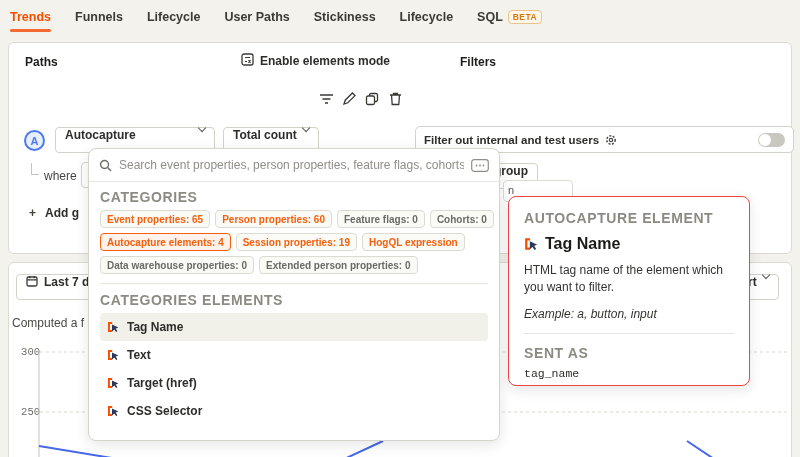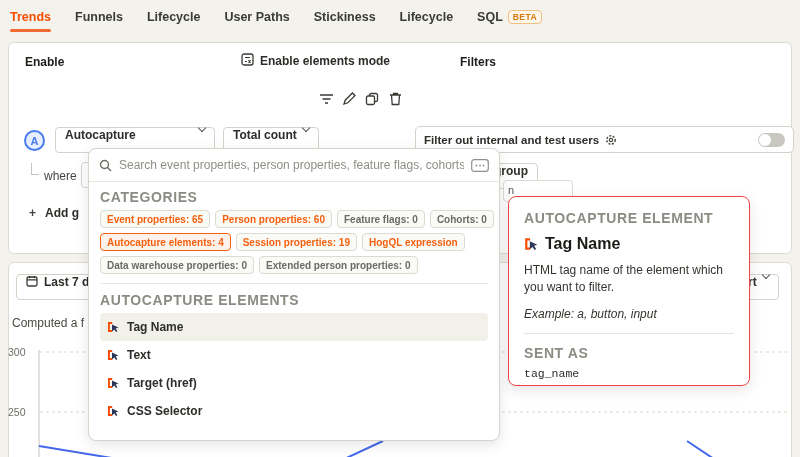--- a/index.html
+++ b/index.html
@@ -63,21 +63,21 @@
   #def-panel { position:absolute; left:508px; top:196px; width:242px; height:190px; background:#fff; border:1px solid #ef4444;
     border-radius:8px; box-shadow:0 4px 14px rgba(0,0,0,.10); z-index:11; padding:13px 15px; }
   #def-title { display:flex; align-items:center; gap:7px; margin-top:9px; font-size:16px; font-weight:800; color:#1b1b18; }
   #def-desc { margin-top:9px; font-size:12px; line-height:1.45; color:#34342f; }
   #def-example { margin-top:10px; font-size:12px; font-style:italic; color:#34342f; }
   .def-hr { border:none; border-top:1px solid #e6e5dd; margin:12px 0 11px 0; }
   #def-sentas-value { margin-top:6px; font-family:"Liberation Mono","DejaVu Sans Mono",monospace; font-size:11.5px; color:#2d2d2a; }
 
   
   #computed-note { position:absolute; left:12px; top:316px; font-size:12px; color:#4a4a44; z-index:2; }
-  .ytick { position:absolute; width:16px; text-align:right; font-size:10.5px; color:#6d6d67; z-index:2; }
+  .ytick { position:absolute; width:32px; text-align:right; font-size:10.5px; color:#6d6d67; z-index:2;font-family:Liberation Mono, monospace; }
   #chart-svg { position:absolute; left:0; top:0; width:800px; height:457px; z-index:3; pointer-events:none; }
   #frag { position:absolute; left:503px; top:180px; width:70px; height:22px; background:#fff; border:1px solid #dcdbd2; border-radius:4px;
     z-index:9; font-size:11px; color:#55554f; padding:3px 4px; }
   #chart-type-btn { position:absolute; left:738px; top:274px; z-index:2; }
   #date-btn { position:absolute; left:16px; top:274px; z-index:2; }
 </style>
 </head>
 <body>
 
 <div id="canvas">
@@ -101,21 +101,21 @@
       <div class="tab">
         <span>Lifecycle</span>
       </div>
       <div class="tab">
         <span>SQL</span>
         <span class="beta">BETA</span>
       </div>
     </nav>
 
   <div class="card" id="query-card">
-    <div class="section-h" style="left:16px; top:12px;">Enable</div>
+    <div class="section-h" style="left:16px; top:12px;">Paths</div>
 
     <div style="position:absolute; left:232px; top:10px; display:flex; align-items:center; gap:6px; font-size:12px; font-weight:700; cursor:pointer;">
       <span>
         <svg width="13" height="13" viewBox="0 0 13 13">
             <rect x="1" y="1" width="11" height="11" rx="2" fill="none" stroke="#3a3a35" stroke-width="1.3"></rect>
             <path d="M4 4.5h5M4 8.5h2M7.5 7.2l2 2.6M9.5 7.2l-2 2.6" stroke="#3a3a35" stroke-width="1.1" fill="none"></path>
           </svg>
       </span>
       <span>Enable elements mode</span>
     </div>
@@ -250,21 +250,21 @@
           <div class="pill-row">
             <span class="pill selected">Autocapture elements: 4</span>
             <span class="pill highlight">Session properties: 19</span>
             <span class="pill highlight">HogQL expression</span>
           </div>
           <div class="pill-row">
             <span class="pill muted">Data warehouse properties: 0</span>
             <span class="pill muted">Extended person properties: 0</span>
           </div>
         </div>
-      <div class="kicker group-h">AUTOCAPTURE ELEMENTS</div>
+      <div class="kicker group-h">CATEGORIES ELEMENTS</div>
       <div class="item-list" id="item-list">
           <div class="item highlighted">
             <span style="display: flex;">
     <svg width="12" height="12" viewBox="0 0 12 12">
                 <path fill="#f54e00" d="M1 1h4.2v1.9H2.9v6.2h2.3V11H1z"></path>
                 <path fill="#2d3757" d="M5 3.6l6.4 3-2.7 1 1.7 2.6-1.3.9-1.8-2.6L5 10.4z"></path>
               </svg>
   </span>
             <span>Tag Name</span>
           </div>

